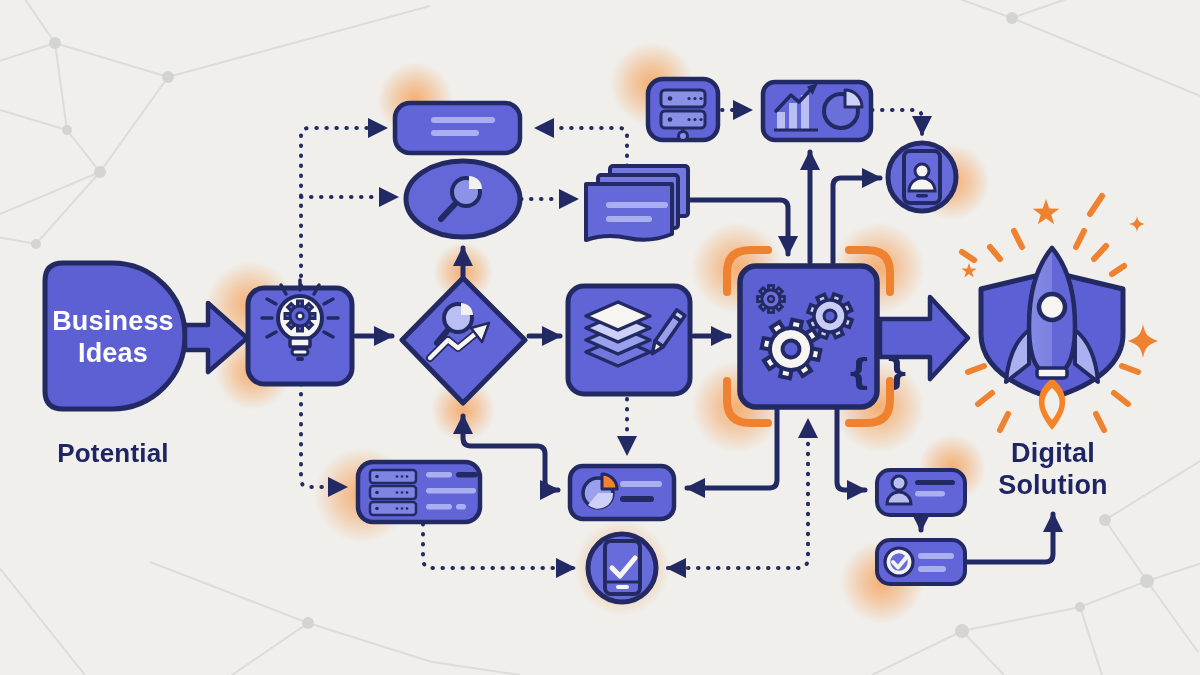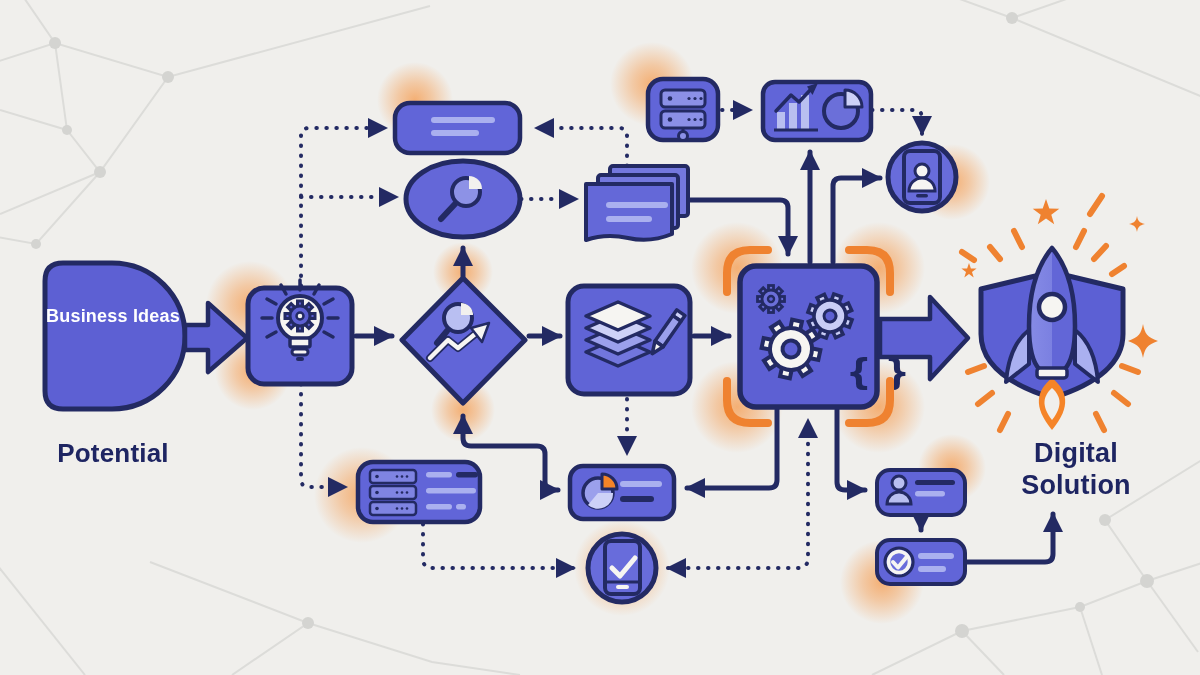--- a/index.html
+++ b/index.html
@@ -1,22 +1,22 @@
 <!DOCTYPE html>
 <html><head>
 <meta charset="utf-8">
 <style>
   html,body{margin:0;padding:0;background:#e8e7e4;}
   .stage{position:relative;width:1200px;height:675px;background:#f0efec;overflow:hidden;
          font-family:"Liberation Sans", sans-serif;}
   .stage svg{position:absolute;left:0;top:0;}
   .label{position:absolute;font-weight:700;text-align:center;line-height:1.18;letter-spacing:0.2px;}
-  .label-source{left:43px;top:306px;width:140px;font-size:18px;color:#ffffff;}
+  .label-source{left:43px;top:306px;width:140px;font-size:27px;color:#ffffff;}
   .label-caption{left:30px;top:438px;width:166px;font-size:26px;color:#1e2562;}
-  .label-outcome{left:978px;top:438px;width:196px;font-size:27px;color:#1e2562;}
+  .label-outcome{left:955px;top:438px;width:196px;font-size:27px;color:#1e2562;}
 </style>
 </head>
 <body>
 
 <div class="stage">
 <svg width="1200" height="675" viewBox="0 0 1200 675">
   <defs>
     <radialGradient id="glow">
       <stop offset="0" stop-color="#f59a4c" stop-opacity="0.75"></stop>
       <stop offset="0.45" stop-color="#f59a4c" stop-opacity="0.45"></stop>

